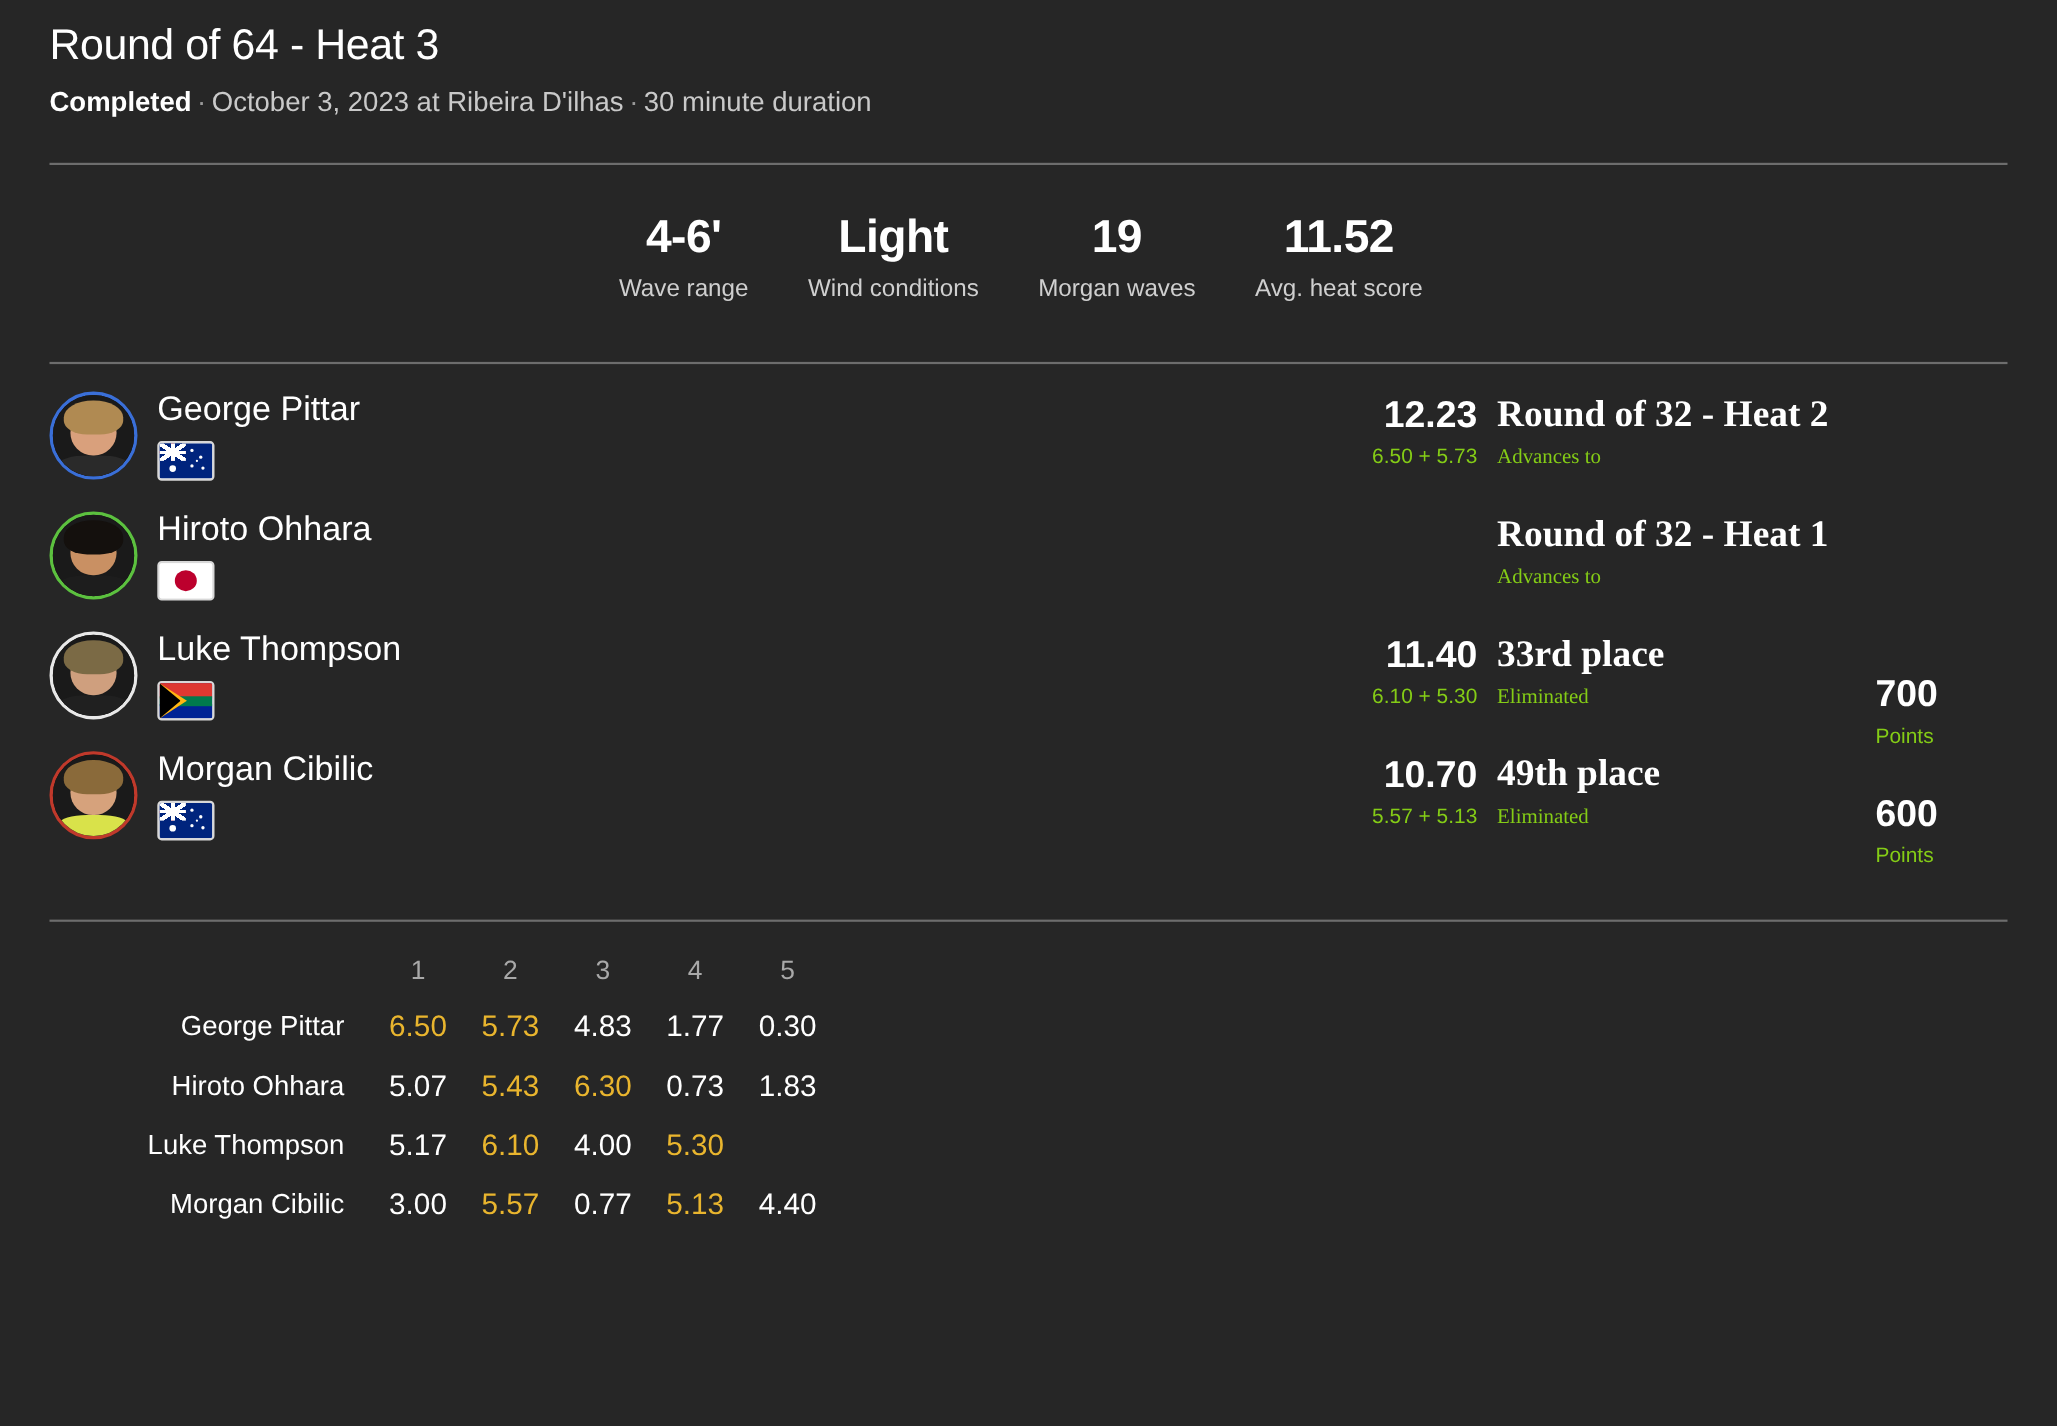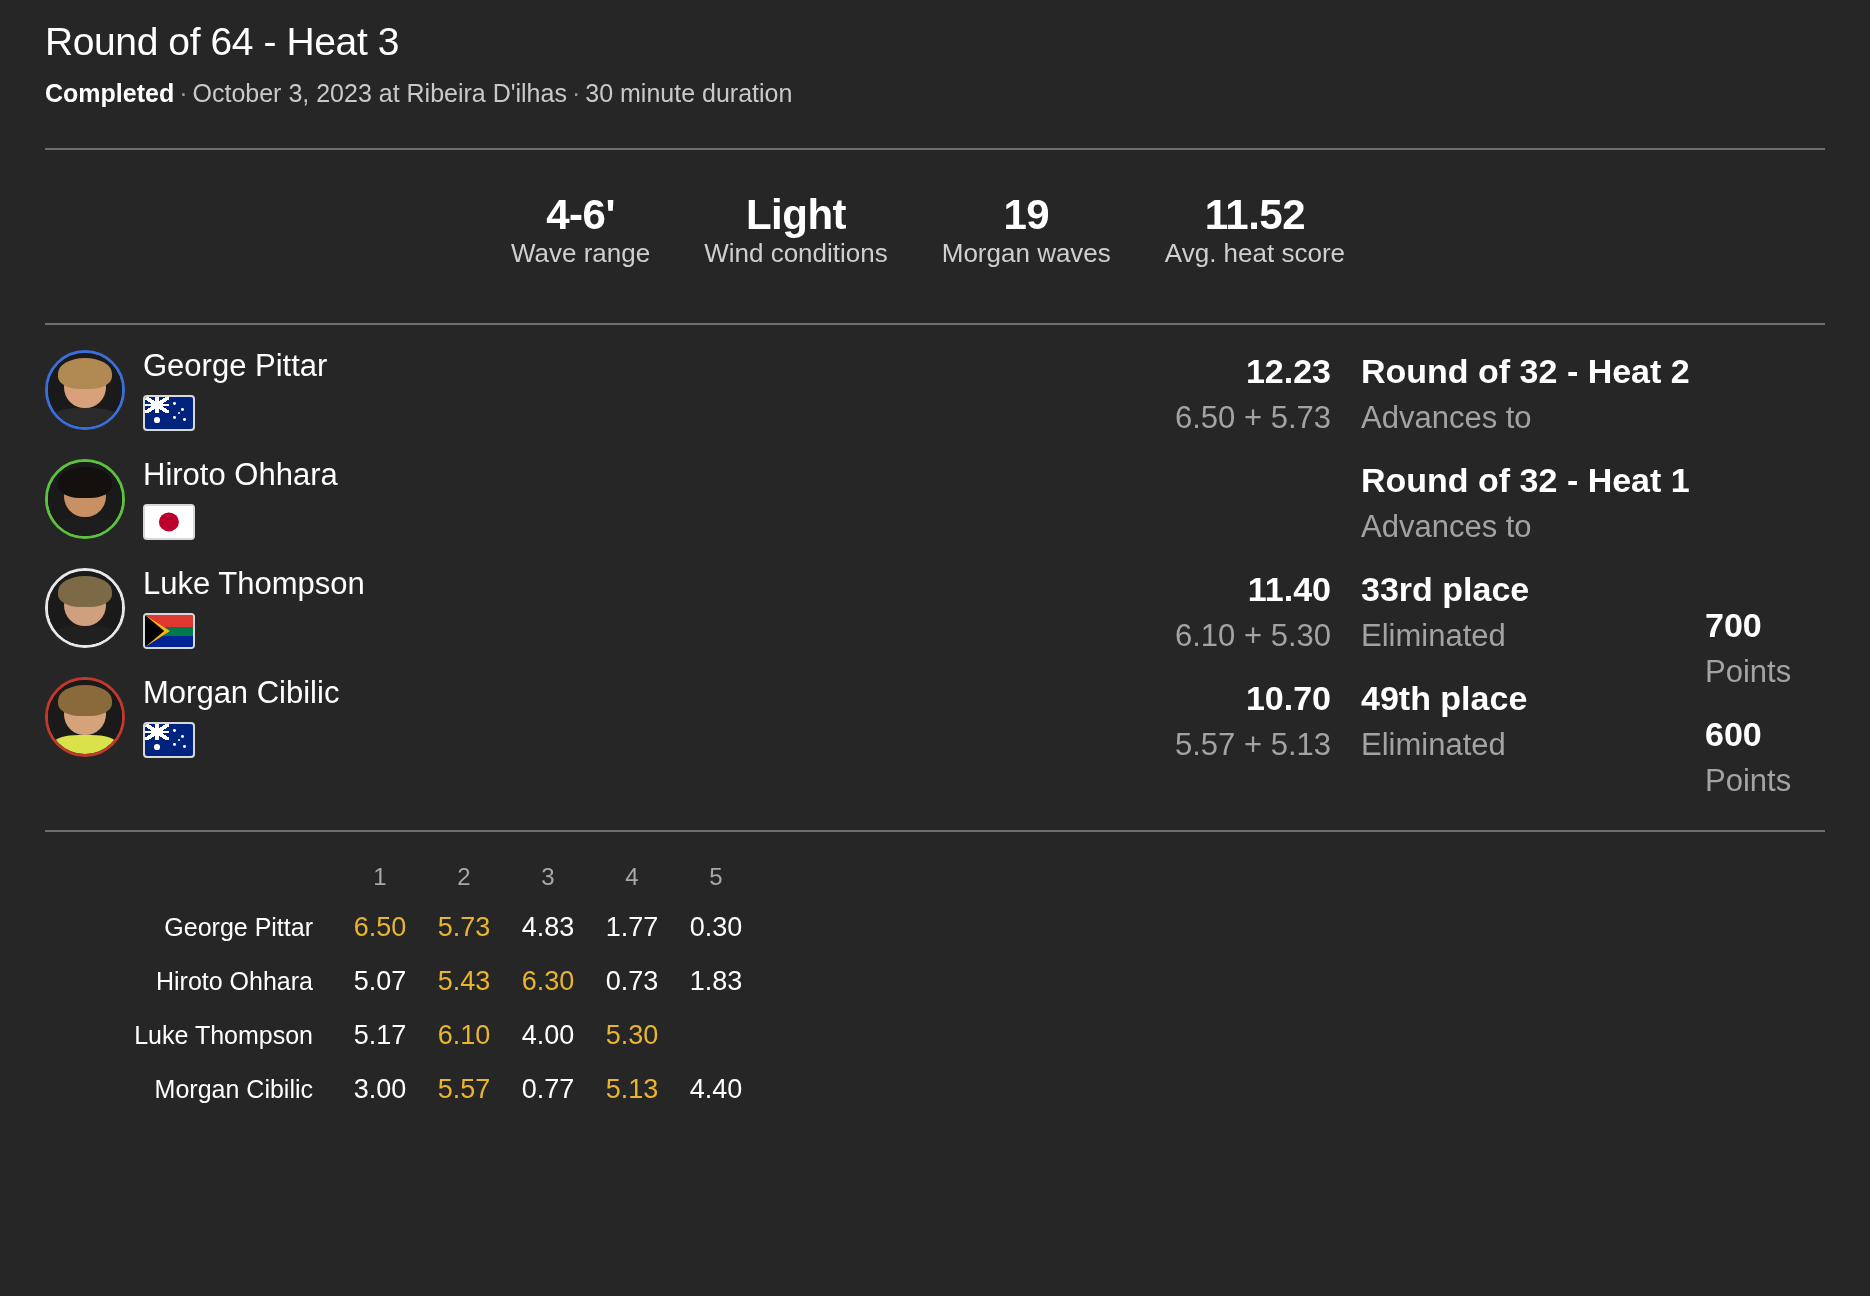--- a/index.html
+++ b/index.html
@@ -63,22 +63,22 @@
   .stat { text-align: center; padding: 0 27px; }
   .stat-value {
     font-size: 42px;
     font-weight: bold;
     color: #ffffff;
     line-height: 1.05;
     letter-spacing: -0.5px;
     white-space: nowrap;
   }
   .stat-label {
-    margin-top: 1px;
-    font-size: 26px;
+    margin-top: 12px;
+    font-size: 22px;
     color: #cfcfcf;
     white-space: nowrap;
   }
 
   
   .athletes { padding: 22px 45px 0 45px; }
 
   .athlete-row {
     position: relative;
     display: flex;
@@ -122,34 +122,34 @@
   .ath-right {
     position: absolute;
     right: 0;
     top: 4px;
     display: flex;
     align-items: flex-start;
   }
 
   .col { text-align: left; }
   .col-score { text-align: right; width: 158px; }
-  .col-result { width: 322px; margin-left: 30px; }
+  .col-result { width: 322px; margin-left: 18px; font-family: Liberation Serif, serif; }
   .col-points { width: 120px; margin-left: 22px; margin-top: 36px; }
 
   .primary {
     font-size: 34px;
     font-weight: bold;
     color: #ffffff;
     line-height: 1.2;
     white-space: nowrap;
   }
   .secondary {
     margin-top: 7px;
-    font-size: 31px;
-    color: #a3a3a3;
+    font-size: 19px;
+    color: #84cc16;
     line-height: 1.2;
     white-space: nowrap;
   }
 
   
   .wave-table {
     padding: 22px 45px 0 45px;
   }
   .wt-row { display: flex; align-items: center; height: 54px; }
   .wt-name {

